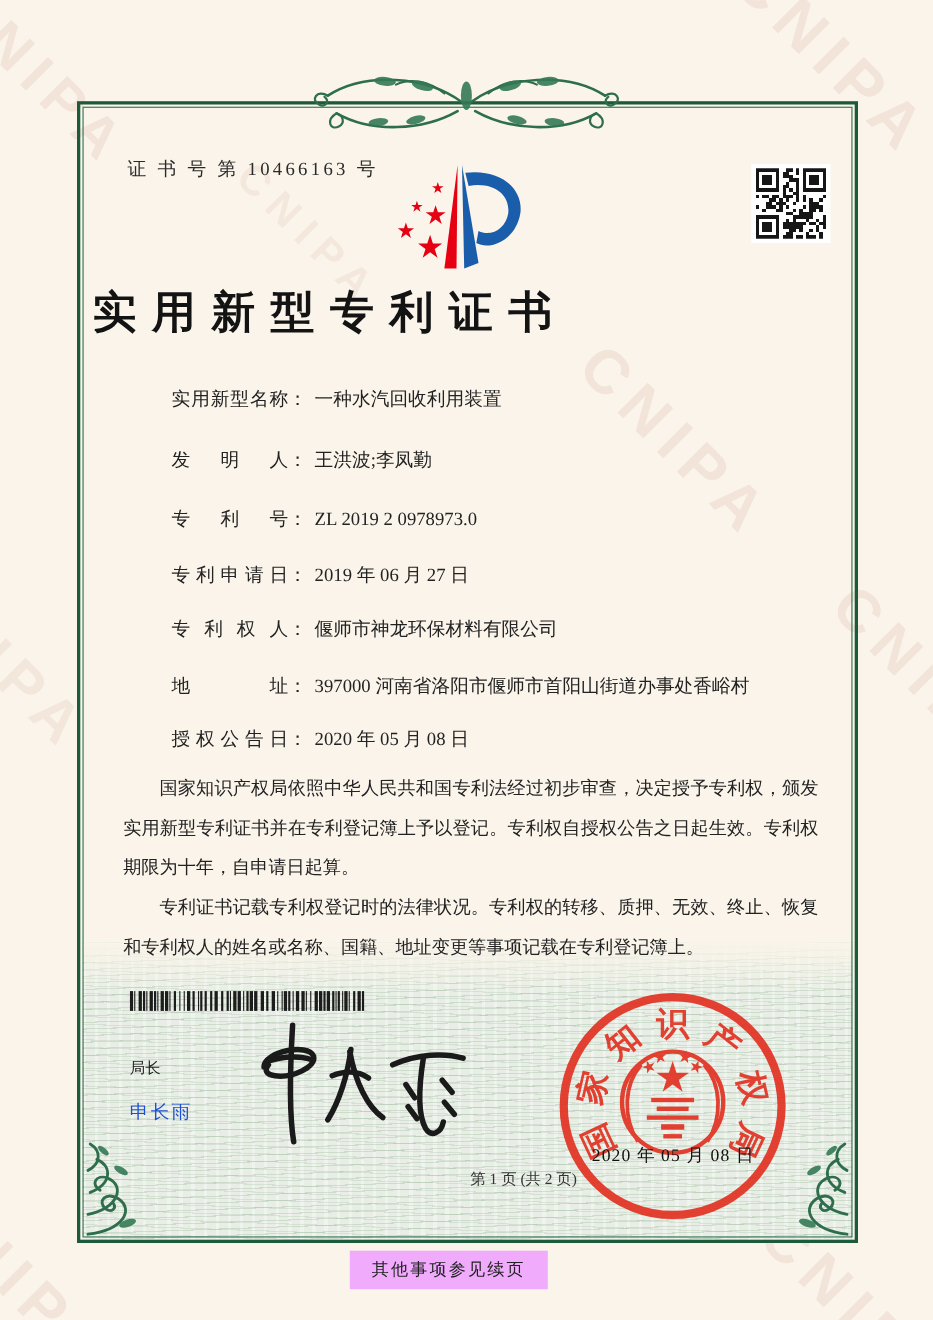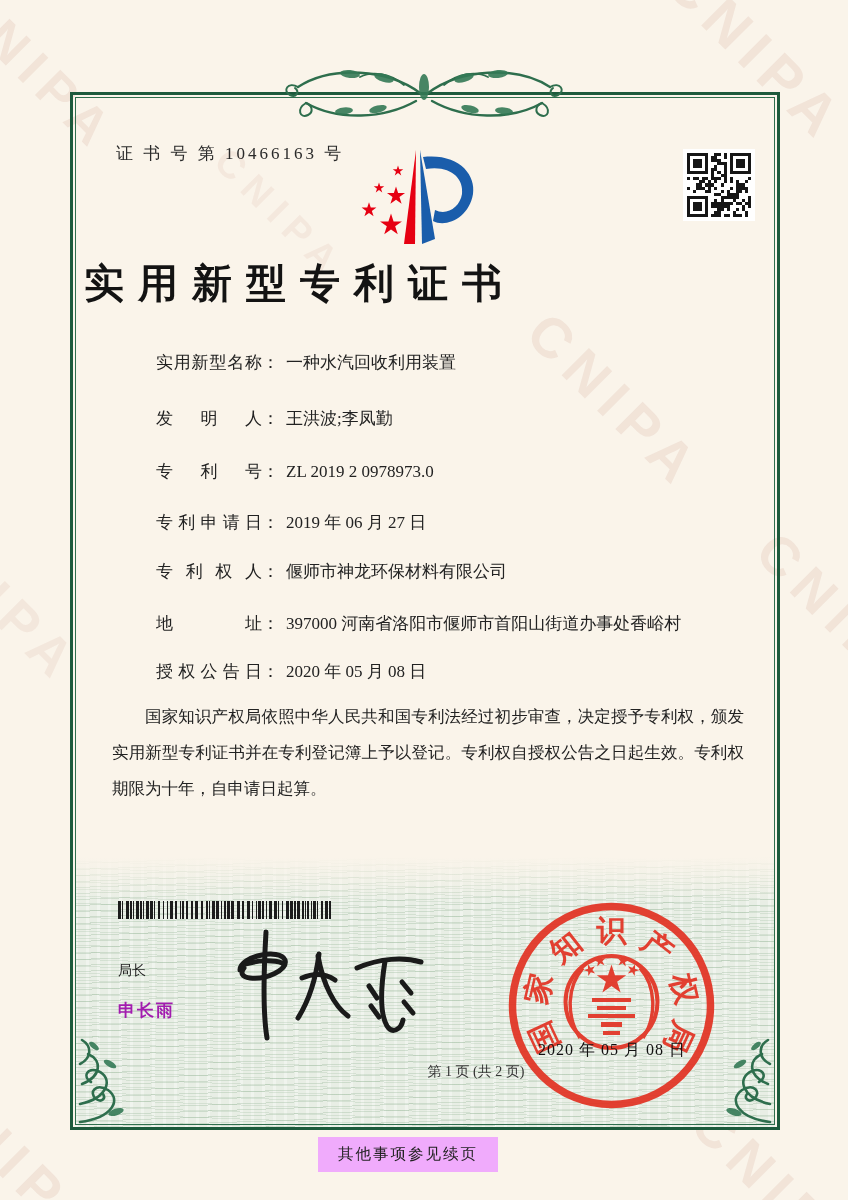--- a/index.html
+++ b/index.html
@@ -71,21 +71,21 @@
   .fvalue{margin-left:7px;}
   .r0{top:351px}.r1{top:407px}.r2{top:460px}.r3{top:511px}.r4{top:560px}.r5{top:612px}.r6{top:660px}
   .grant2{position:absolute;left:337px;top:0;}
   .grant2 .glabel{letter-spacing:3px;}
   
   .paras{position:absolute;z-index:4;left:112px;top:699px;width:632px;font-size:16.5px;line-height:36px;color:#222;}
   .paras p{margin:0;text-indent:2em;text-align:justify;}
   
   .barcode{position:absolute;z-index:4;left:118px;top:901px;}
   .signer-title{position:absolute;z-index:4;left:118px;top:962px;font-family:"Liberation Sans","DejaVu Sans",sans-serif;font-size:14px;color:#222;}
-  .signer-name{position:absolute;z-index:4;left:118px;top:999px;font-family:"Liberation Sans","DejaVu Sans",sans-serif;font-size:17px;letter-spacing:2px;color:#a21caf;font-weight:bold;}
+  .signer-name{position:absolute;z-index:4;left:118px;top:999px;font-family:"Liberation Sans","DejaVu Sans",sans-serif;font-size:17px;letter-spacing:2px;color:#1d4ed8;}
   .signature{position:absolute;z-index:4;left:222px;top:926px;}
   .seal{position:absolute;z-index:4;left:504px;top:898px;}
   .seal-date{position:absolute;z-index:6;left:512px;top:1040px;width:200px;text-align:center;font-size:16px;color:#111;letter-spacing:1px;}
   .page-no{position:absolute;z-index:4;left:70px;top:1063px;width:812px;text-align:center;font-size:14px;color:#333;}
   .cont-note{
     position:absolute;z-index:4;left:318px;top:1137px;width:180px;
     background:#f0abfc;text-align:center;padding:7px 0;
     font-size:15.5px;color:#222;letter-spacing:2px;
   }
 </style>
@@ -435,20 +435,21 @@
 </div>
 <div class="field-row r5">
   <span class="flabel">地址</span><span>：</span><span class="fvalue">397000 河南省洛阳市偃师市首阳山街道办事处香峪村</span>
 </div>
 <div class="field-row r6">
   <span class="flabel">授权公告日</span><span>：</span><span class="fvalue">2020 年 05 月 08 日</span>
 </div>
 
 <div class="paras">
   <p>国家知识产权局依照中华人民共和国专利法经过初步审查，决定授予专利权，颁发实用新型专利证书并在专利登记簿上予以登记。专利权自授权公告之日起生效。专利权期限为十年，自申请日起算。</p>
+  <p>专利证书记载专利权登记时的法律状况。专利权的转移、质押、无效、终止、恢复和专利权人的姓名或名称、国籍、地址变更等事项记载在专利登记簿上。</p>
 </div>
 
 <div class="barcode">
   <svg id="bc-svg" width="220" height="18">
       <rect x="0" y="0" width="3" height="18" fill="#1c1c1c"></rect>
       <rect x="4" y="0" width="1" height="18" fill="#1c1c1c"></rect>
       <rect x="8" y="0" width="3" height="18" fill="#1c1c1c"></rect>
       <rect x="12" y="0" width="2" height="18" fill="#1c1c1c"></rect>
       <rect x="15" y="0" width="1" height="18" fill="#1c1c1c"></rect>
       <rect x="18" y="0" width="3" height="18" fill="#1c1c1c"></rect>

